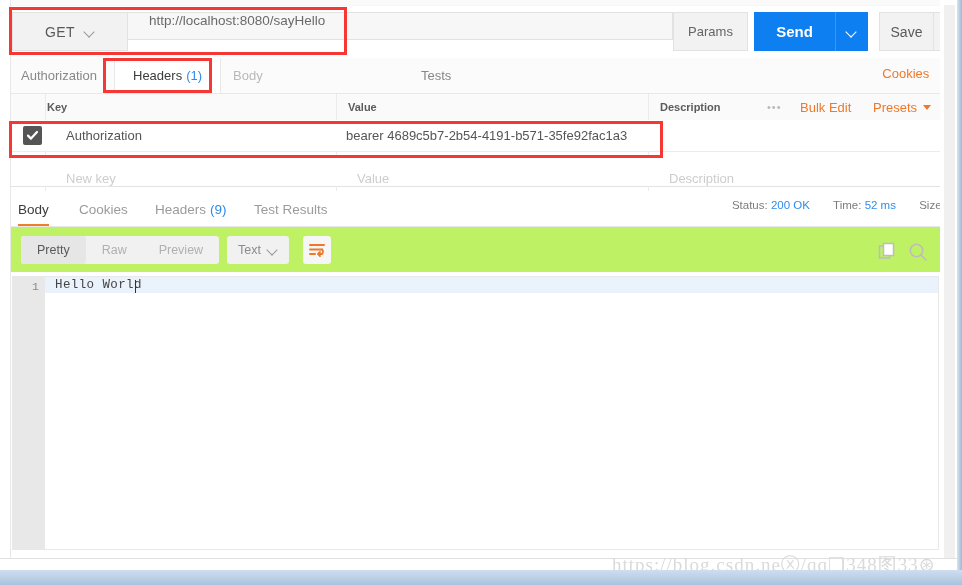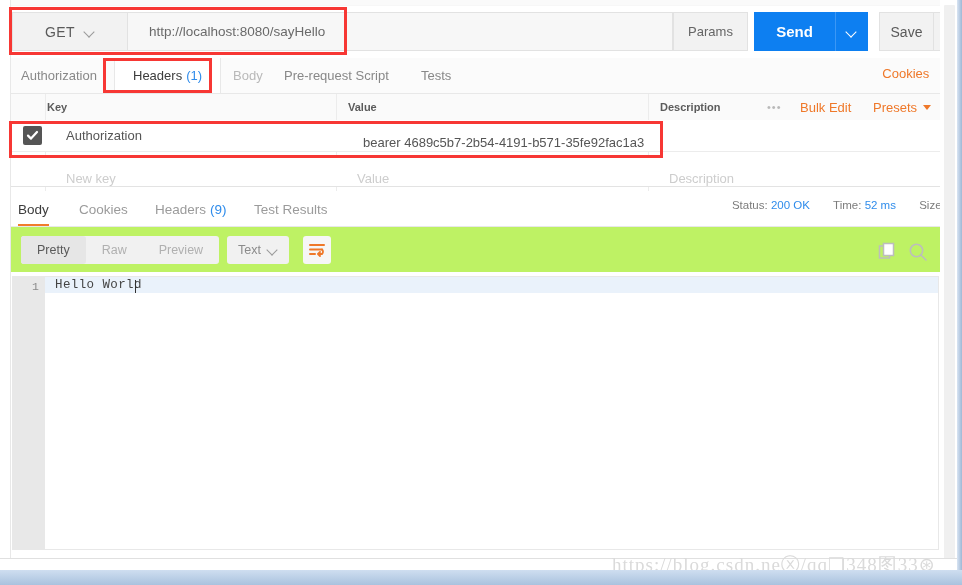--- a/index.html
+++ b/index.html
@@ -20,23 +20,23 @@
 
   
   .req-bar{position:absolute;left:12px;top:12px;width:925px;height:39px;}
   .method-box{
     position:absolute;left:0;top:0;width:116px;height:39px;
     background:#f2f2f2;border:1px solid #e2e2e2;box-sizing:border-box;
     display:flex;align-items:center;justify-content:center;gap:10px;
   }
   .method-label{font-size:14px;color:#5a5a5a;letter-spacing:.4px;}
   .url-box{
-    position:absolute;left:116px;top:0;width:545px;height:39px;
+    position:absolute;left:116px;top:0;width:545px;height:28px;
     background:#f7f7f7;border:1px solid #e2e2e2;border-left:none;box-sizing:border-box;
-    display:flex;align-items:center;padding-left:21px;
+    display:flex;padding-left:21px;
   }
   .url-text{font-size:13.5px;color:#6a6a6a;}
   .params-btn{
     position:absolute;left:661px;top:0;width:75px;height:39px;
     background:#f2f2f2;border:1px solid #e2e2e2;box-sizing:border-box;
     display:flex;align-items:center;justify-content:center;
     font-size:13px;color:#656565;
   }
   .send-btn{
     position:absolute;left:742px;top:0;width:81px;height:39px;
@@ -194,23 +194,20 @@
     <div class="rtab norm" style="left:10px;">
       <span>Authorization</span>
     </div>
     <div class="rtab active" style="left:103px;padding:0 18px;border-left:1px solid #e8e8e8;border-right:1px solid #e8e8e8;box-sizing:border-box;">
       <span>Headers</span>
       <span class="cnt">(1)</span>
     </div>
     <div class="rtab dim" style="left:222px;">
       <span>Body</span>
     </div>
-    <div class="rtab norm" style="left:273px;">
-      <span>Pre-request Script</span>
-    </div>
     <div class="rtab norm" style="left:410px;">
       <span>Tests</span>
     </div>
   </div>
 
   <div class="rightlinks">
     <span>Cookies</span>
     <span>Code</span>
   </div>
 
@@ -231,21 +228,21 @@
 
   <div class="kv-row" style="top:120px;">
     <div class="kv-cb">
       <svg width="13" height="13" viewBox="0 0 13 13">
         <path d="M2 6.6 L5 9.6 L11 3" stroke="#fff" stroke-width="2.2" fill="none" stroke-linecap="round" stroke-linejoin="round"></path>
       </svg>
     </div>
     <div class="kv-cell kv-key" style="left:45px;padding-left:10px;">
       <span>Authorization</span>
     </div>
-    <div class="kv-cell kv-val" style="left:342px;padding-left:10px;margin-top:7px;">
+    <div class="kv-cell kv-val" style="left:325px;padding-left:10px;">
       <span>bearer 4689c5b7-2b54-4191-b571-35fe92fac1a3</span>
     </div>
     <div class="kv-cell" style="left:648px;padding-left:10px;">
       <span></span>
     </div>
   </div>
 
   <div class="kv-row" style="top:155px;">
     <div class="kv-cell kv-ph" style="left:45px;padding-left:10px;">
       <span>New key</span>

